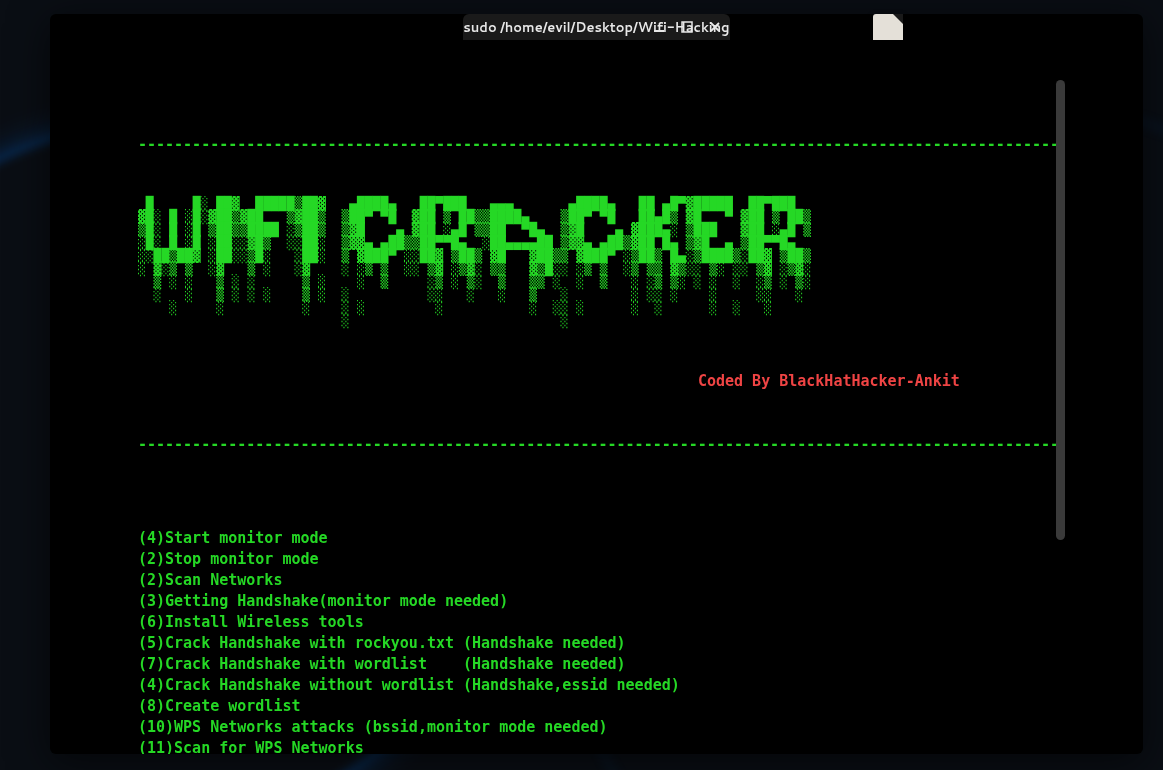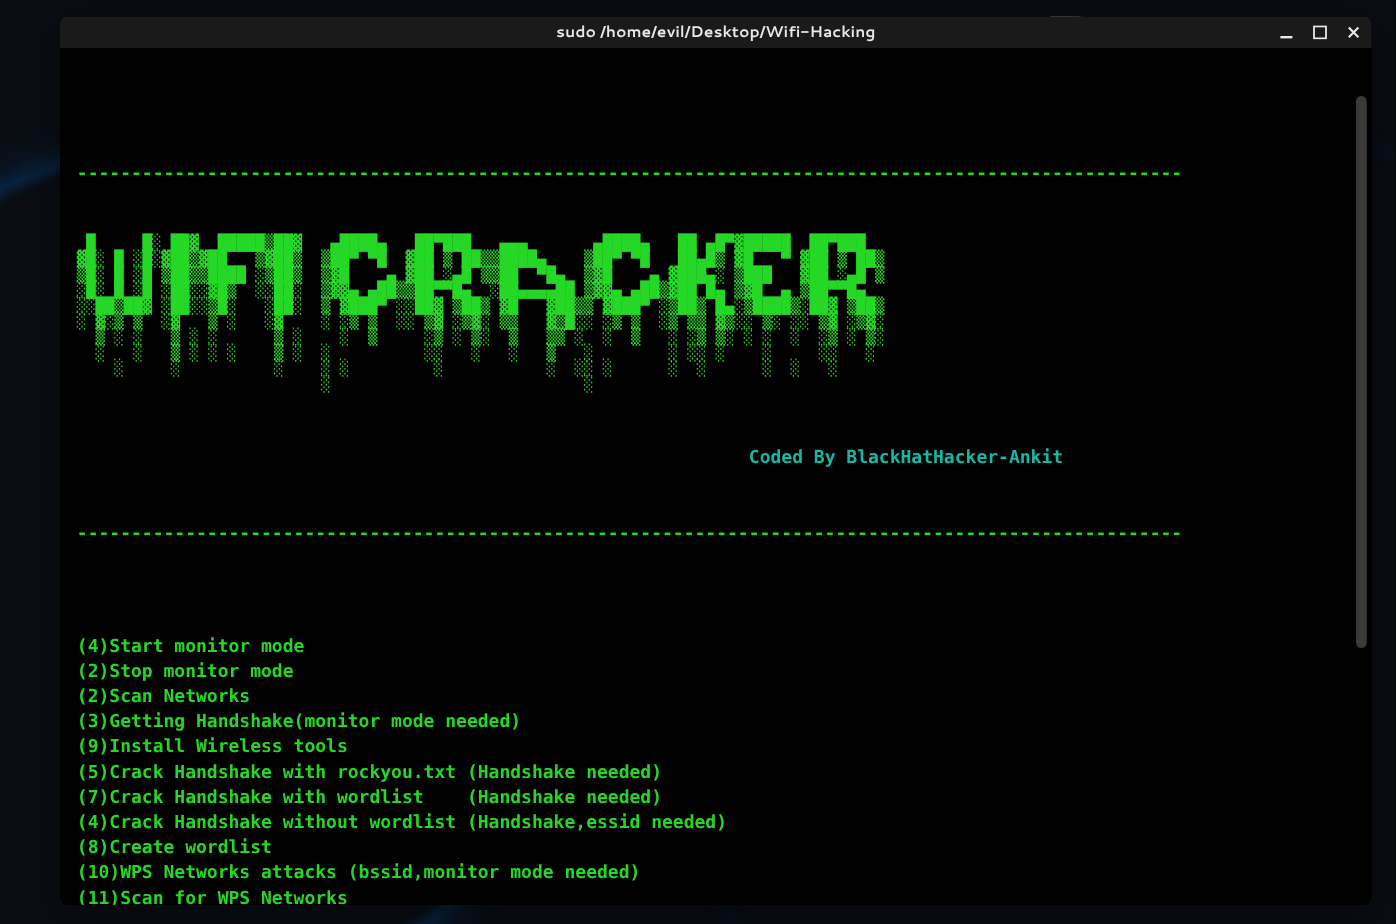--- a/index.html
+++ b/index.html
@@ -47,20 +47,21 @@
     position: absolute;
     left: 50px;
     top: 14px;
     width: 1093px;
     height: 740px;
     background: #000;
     border-radius: 6px;
     box-shadow: 0 8px 40px rgba(0,0,0,0.6);
     display: flex;
     flex-direction: column;
+    align-items: center;
   }
 
   .titlebar {
     height: 26px;
     background: #1a1a1a;
     display: flex;
     align-items: center;
     justify-content: center;
     position: relative;
     color: #e8e8e8;
@@ -147,21 +148,21 @@
 
   .divider-line {
     color: #25d825;
     overflow: hidden;
     white-space: nowrap;
   }
 
   .credit {
     text-align: left;
     padding-left: 560px;
-    color: #14b8a6;
+    color: #ef4444;
   }
 
   .menu-block {
     margin-top: 10px;
   }
 </style>
 </head>
 <body>
 
 <div class="bg-glow"></div>
@@ -205,21 +206,21 @@
   ░   ░   ▒ ░ ░ ░    ▒ ░  ░          ░░   ░   ░   ▒   ░        ░ ░░ ░    ░     ░░   ░ 
     ░     ░          ░    ░ ░         ░           ░  ░░ ░      ░  ░      ░  ░   ░     
                           ░                           ░                               </div>
     <div class="credit">Coded By BlackHatHacker-Ankit</div>
     <div class="divider-line">------------------------------------------------------------------------------------------------------</div>
 
     <div class="menu-block"><span>(4)Start monitor mode</span>
 <span>(2)Stop monitor mode</span>
 <span>(2)Scan Networks</span>
 <span>(3)Getting Handshake(monitor mode needed)</span>
-<span>(9)Install Wireless tools</span>
+<span>(6)Install Wireless tools</span>
 <span>(5)Crack Handshake with rockyou.txt (Handshake needed)</span>
 <span>(7)Crack Handshake with wordlist    (Handshake needed)</span>
 <span>(4)Crack Handshake without wordlist (Handshake,essid needed)</span>
 <span>(8)Create wordlist</span>
 <span>(10)WPS Networks attacks (bssid,monitor mode needed)</span>
 <span>(11)Scan for WPS Networks</span>
 
 
 
 </div>

